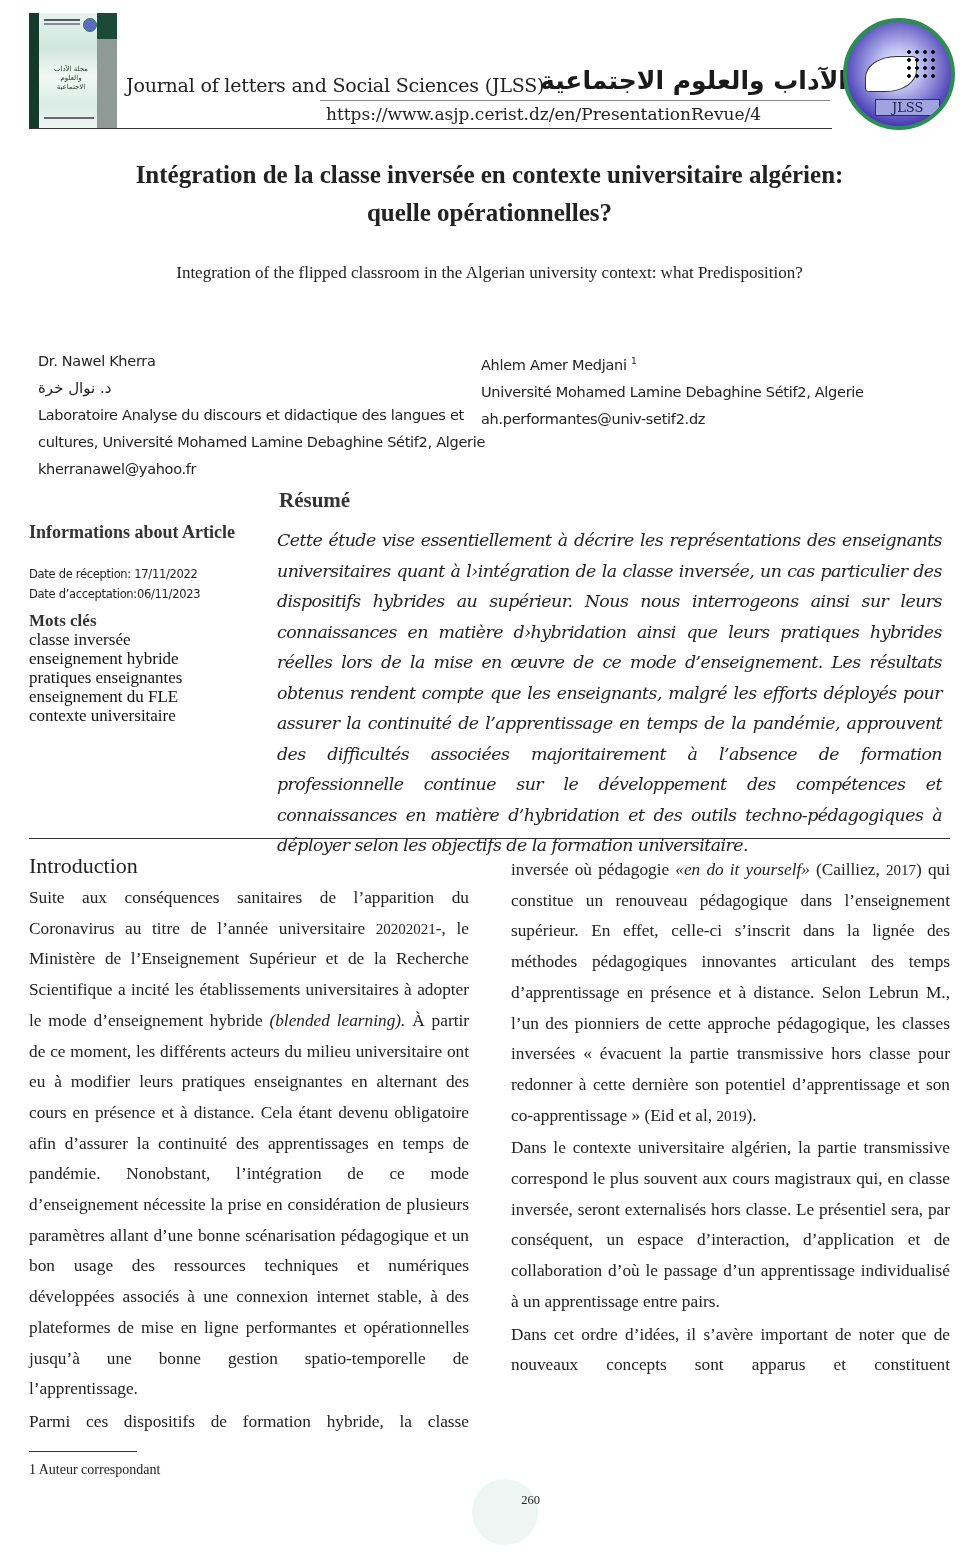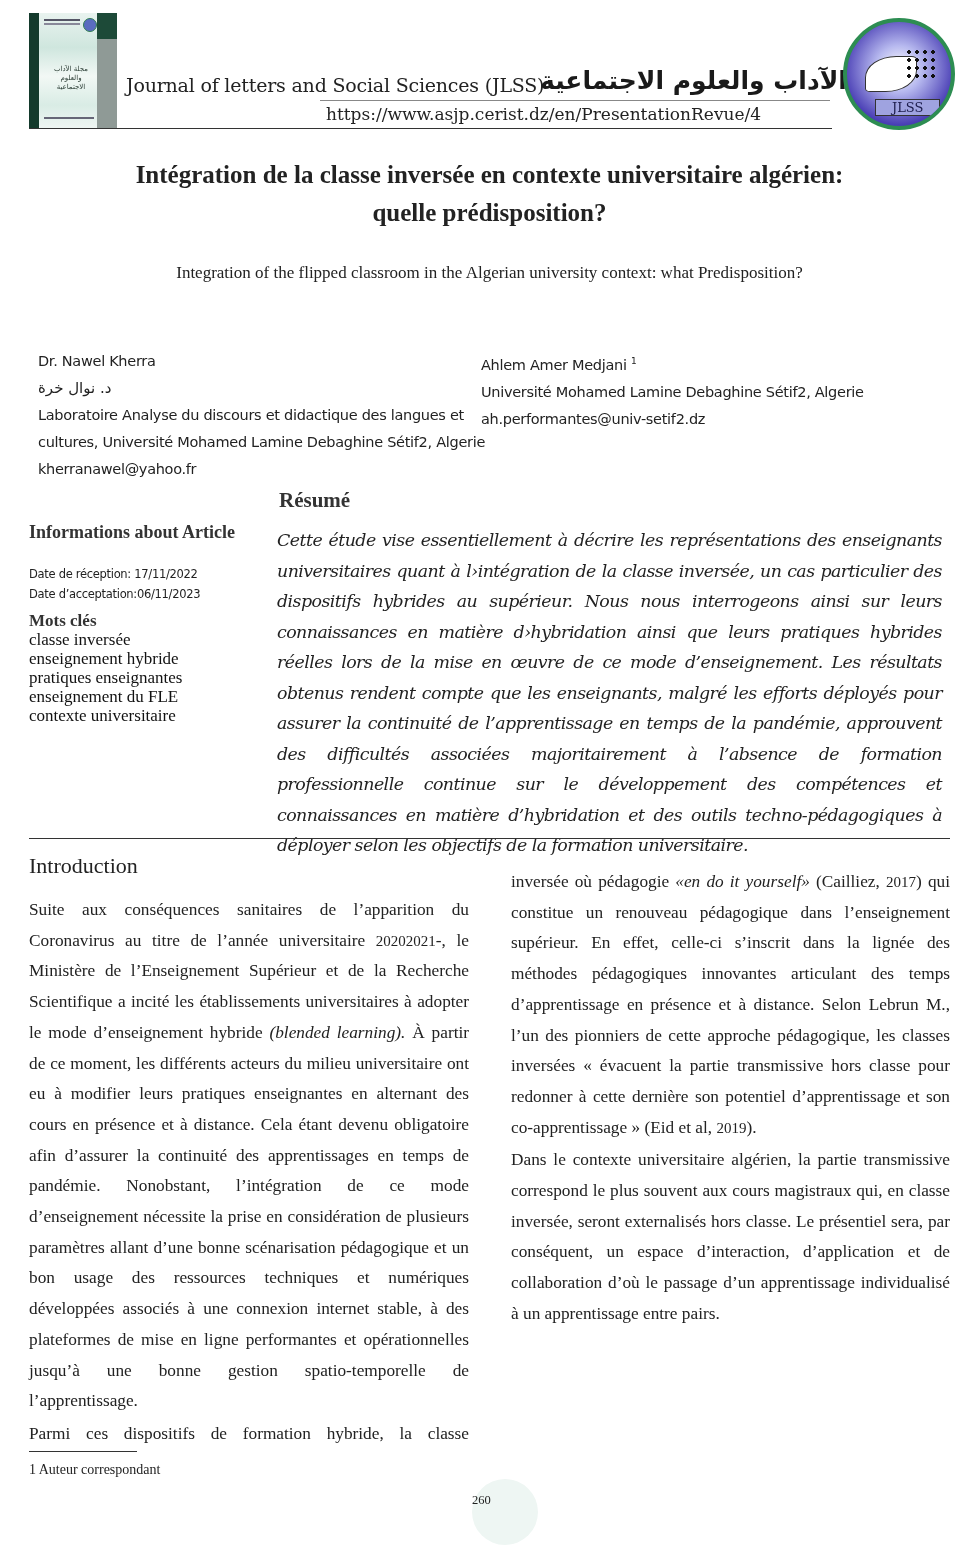--- a/index.html
+++ b/index.html
@@ -45,30 +45,30 @@
   .kw { left: 29px; top: 611px; width: 240px; font-size: 17px; line-height: 19px; color: #111; }
   .kw .kw-title { font-weight: bold; color: #333; }
 
   
   .resume-title { left: 279px; top: 488px; font-size: 21px; font-weight: bold; color: #333; }
   .abstract { left: 277px; top: 525px; width: 665px; font-size: 17.4px; line-height: 30.5px; font-style: italic; text-align: justify; font-family: "DejaVu Serif", serif; color: #222; letter-spacing: -0.55px; }
   .rule-mid { left: 29px; top: 838px; width: 921px; height: 1px; background: #333; }
 
   
   .intro-title { left: 29px; top: 853px; font-size: 22px; font-weight: normal; color: #222; }
-  .col { font-size: 17.3px; line-height: 30.7px; text-align: justify; color: #222; font-family: "Liberation Serif", serif; margin-top: 12px; }
+  .col { font-size: 17.3px; line-height: 30.7px; text-align: justify; color: #222; font-family: "Liberation Serif", serif; }
   .col p { margin: 0 0 2px 0; }
   .col-left { left: 29px; top: 883px; width: 440px; }
   .col-right { left: 511px; top: 855px; width: 439px; }
   .small-num { font-size: 15px; }
 
   .footnote-rule { left: 29px; top: 1451px; width: 108px; height: 1px; background: #333; }
   .footnote { left: 29px; top: 1462px; font-size: 14px; color: #222; }
   .page-circle { left: 472px; top: 1479px; width: 66px; height: 66px; border-radius: 50%; background: #eef6f3; }
-  .page-num { left: 472px; top: 1493px; width: 68px; text-align: left; font-size: 12.5px; color: #222; }
+  .page-num { left: 472px; top: 1493px; width: 68px; text-align: right; font-size: 12.5px; color: #222; }
 </style>
 </head>
 <body>
 
 <div class="abs cover">
   <div class="tl"></div>
   <div class="logo-mini"></div>
   <div class="spine-top"></div>
   <div class="spine" style="top:26px;height:89px;"></div>
   <div class="ar">مجلة الآداب والعلوم الاجتماعية</div>
@@ -82,21 +82,21 @@
 <div class="abs rule-top"></div>
 
 <div class="abs logo">
   <div class="leaf"></div>
   <div class="dots"></div>
   <div class="jlss">JLSS</div>
 </div>
 
 <div class="abs title">
   <div>Intégration de la classe inversée en contexte universitaire algérien:</div>
-  <div>quelle prédisposition?</div>
+  <div>quelle opérationnelles?</div>
 </div>
 <div class="abs subtitle">Integration of the flipped classroom in the Algerian university context: what Predisposition?</div>
 
 <div class="abs author author-left">
   <div>Dr. Nawel Kherra</div>
   <div class="ar-name">د. نوال خرة</div>
   <div>Laboratoire Analyse du discours et didactique des langues et</div>
   <div>cultures, Université Mohamed Lamine Debaghine Sétif2, Algerie</div>
   <div>kherranawel@yahoo.fr</div>
 </div>
@@ -129,18 +129,19 @@
 <div class="abs intro-title">Introduction</div>
 
 <div class="abs col col-left">
   <p><span>Suite aux conséquences sanitaires de l’apparition du Coronavirus au titre de l’année universitaire </span><span class="small-num">20202021</span><span>-, le Ministère de l’Enseignement Supérieur et de la Recherche Scientifique a incité les établissements universitaires à adopter le mode d’enseignement hybride </span><i>(blended learning).</i><span>  À partir de ce moment, les différents acteurs du milieu universitaire ont eu à modifier leurs pratiques enseignantes en alternant des cours en présence et à distance. Cela étant devenu obligatoire afin d’assurer la continuité des apprentissages en temps de pandémie. Nonobstant, l’intégration de ce mode d’enseignement nécessite la prise en considération de plusieurs paramètres allant d’une bonne scénarisation pédagogique et un bon usage des ressources techniques et numériques développées associés à une connexion internet stable, à des plateformes de mise en ligne performantes et opérationnelles jusqu’à une bonne gestion spatio-temporelle de l’apprentissage.</span></p>
   <p style="text-align-last: justify;">Parmi ces dispositifs de formation hybride, la classe</p>
 </div>
 
 <div class="abs col col-right">
   <p><span>inversée où pédagogie </span><i>«en do it yourself»</i><span> (Cailliez, </span><span class="small-num">2017</span><span>) qui constitue un renouveau pédagogique dans l’enseignement supérieur.  En effet, celle-ci s’inscrit dans la lignée des méthodes pédagogiques innovantes articulant des temps d’apprentissage en présence et à distance. Selon Lebrun M., l’un des pionniers de cette approche pédagogique, les classes inversées « évacuent la partie transmissive hors classe pour redonner à cette dernière son potentiel d’apprentissage et son co-apprentissage » (Eid et al, </span><span class="small-num">2019</span><span>).</span></p>
   <p>Dans le contexte universitaire algérien, la partie transmissive correspond le plus souvent aux cours magistraux qui, en classe inversée, seront externalisés hors classe. Le présentiel sera, par conséquent, un espace d’interaction, d’application et de collaboration d’où le passage d’un apprentissage individualisé à un apprentissage  entre  pairs.</p>
+  <p style="text-align-last: justify;">Dans cet ordre d’idées, il s’avère important de noter que de nouveaux concepts sont apparus et constituent</p>
 </div>
 
 <div class="abs footnote-rule"></div>
 <div class="abs footnote">1 Auteur correspondant</div>
 <div class="abs page-circle"></div>
 <div class="abs page-num">260</div>
 
 </body></html>

